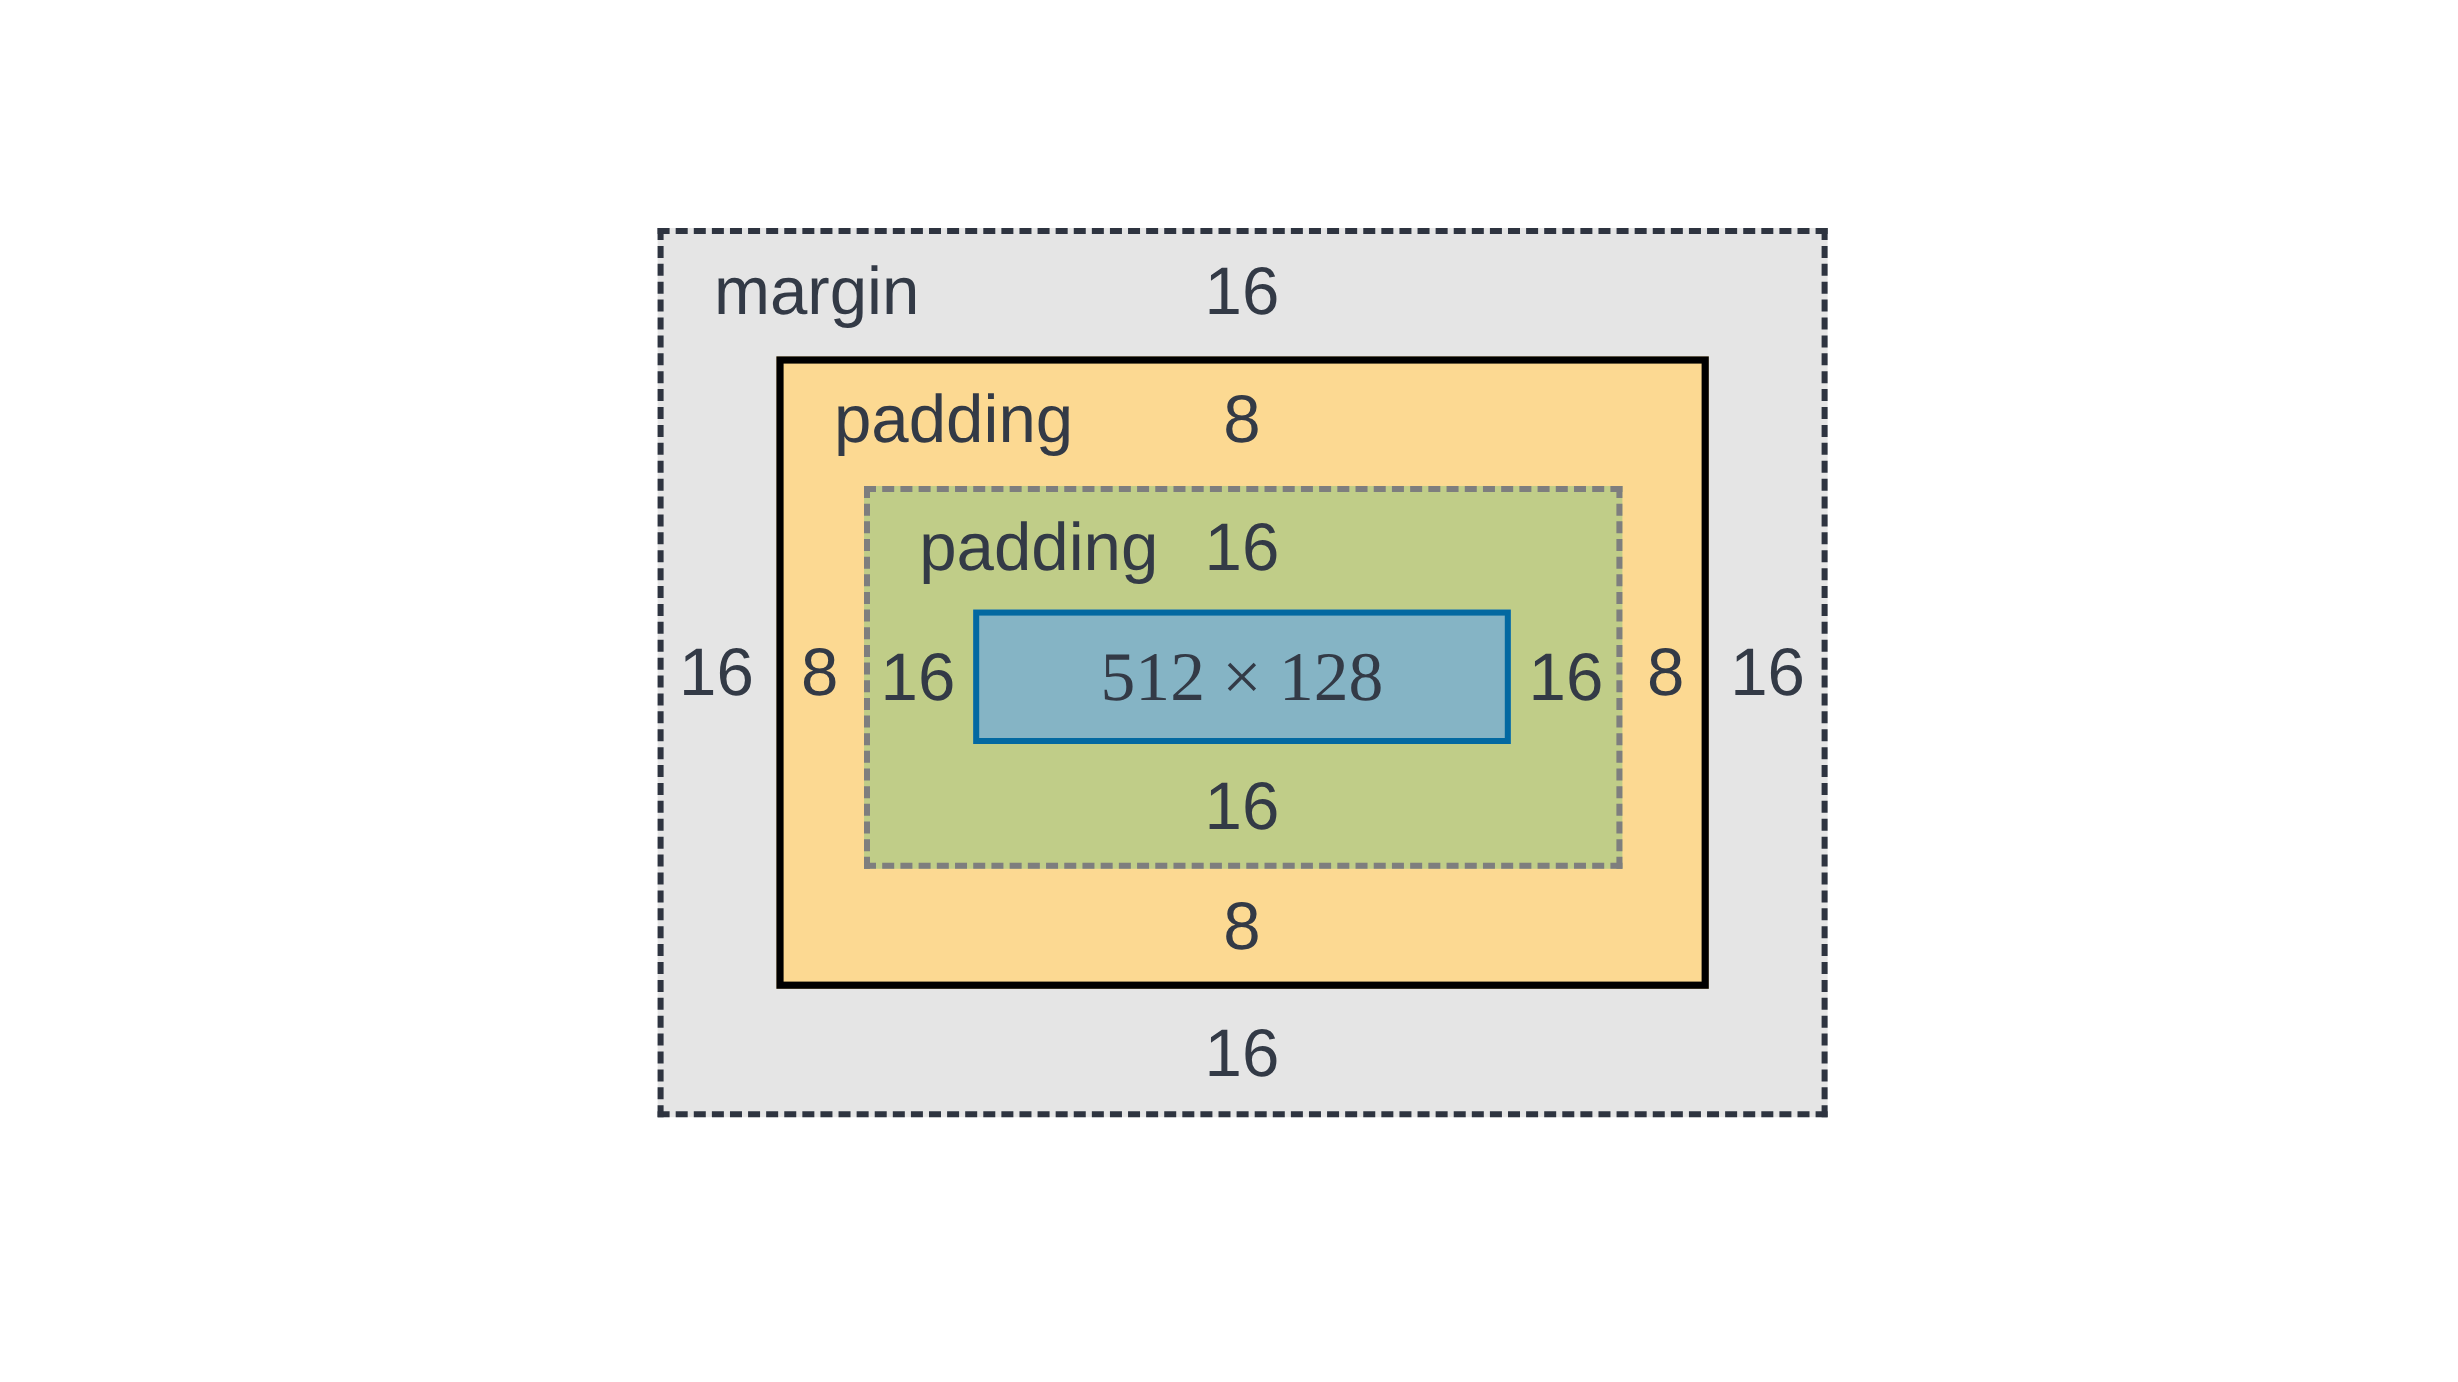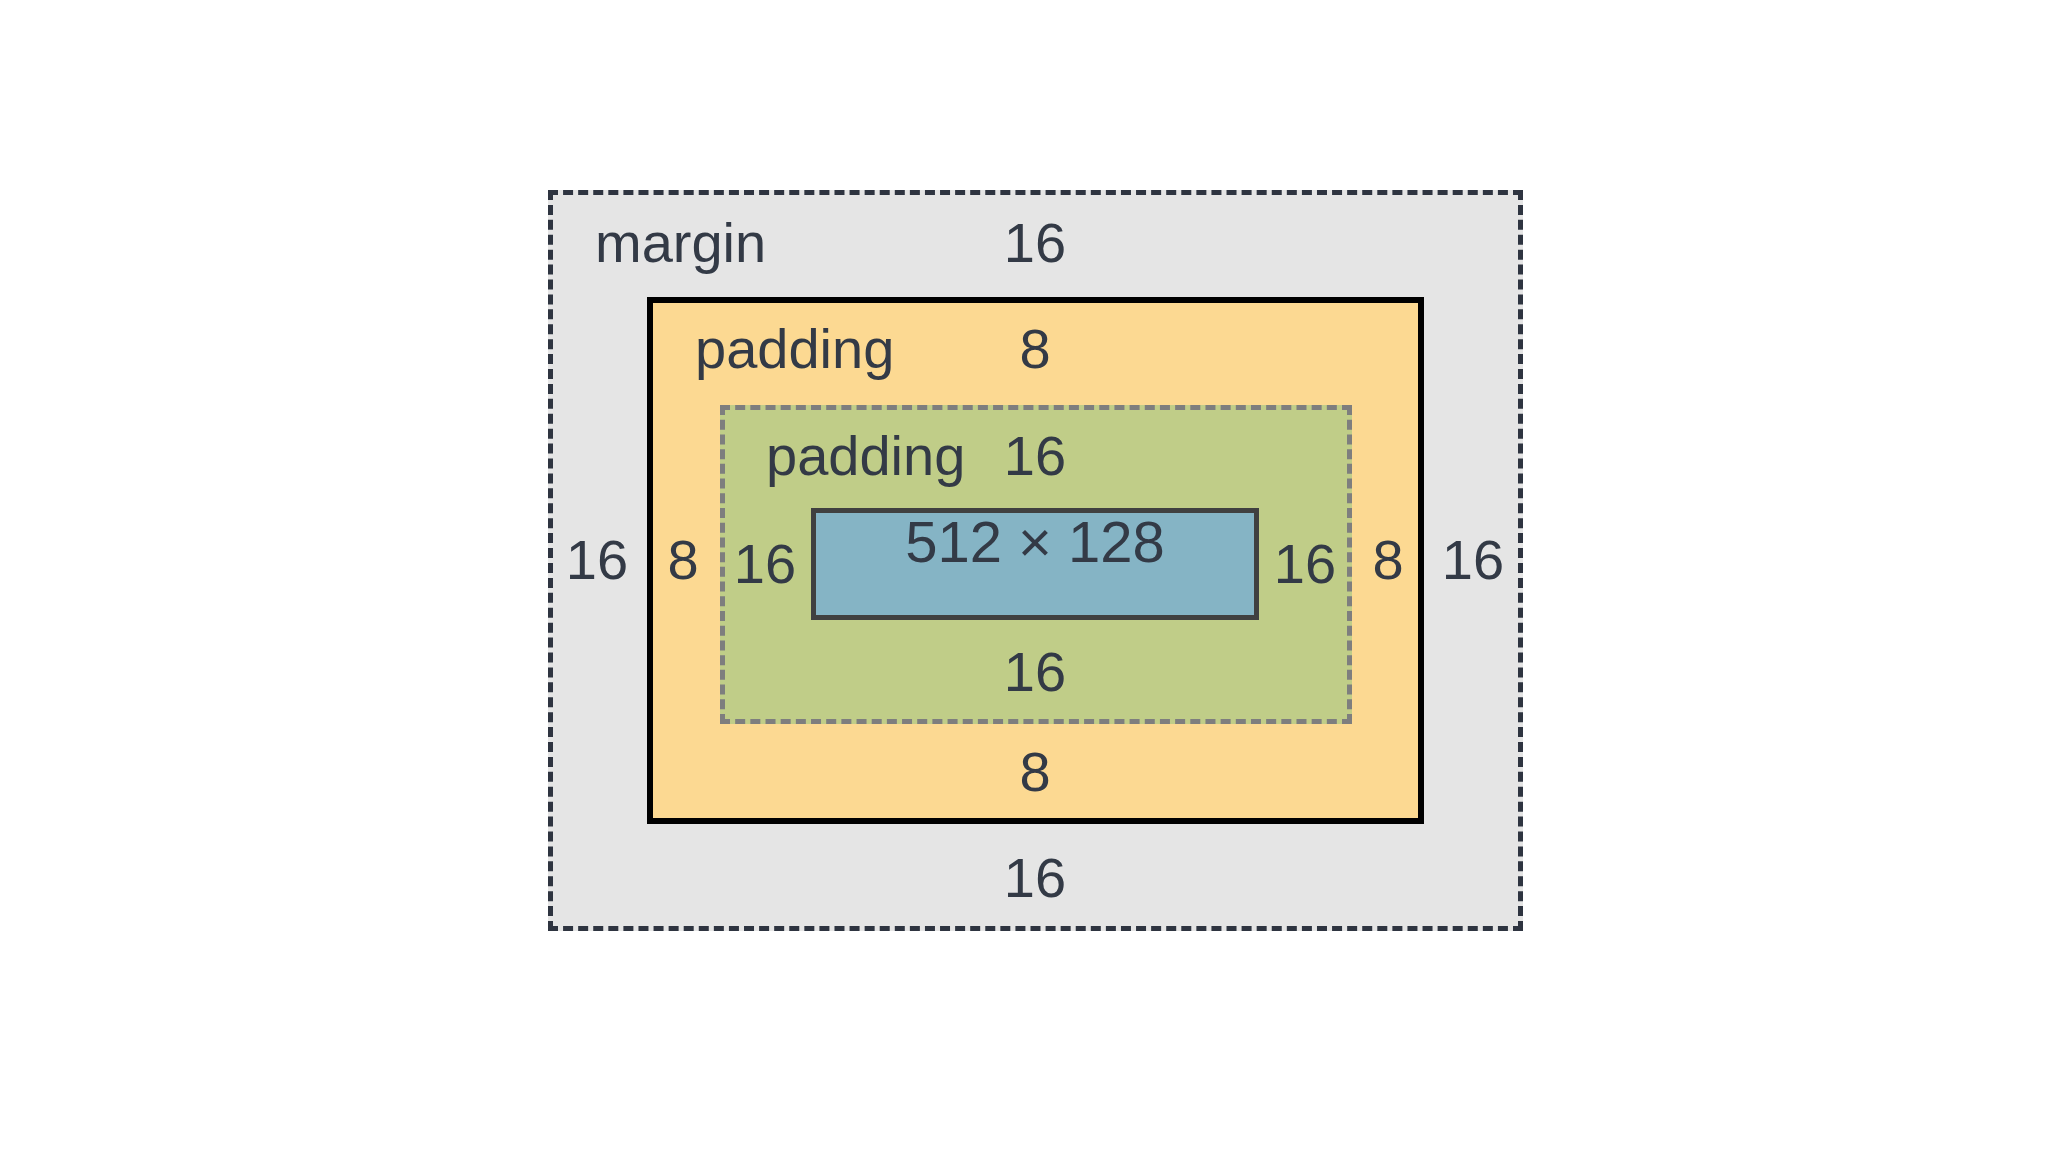--- a/index.html
+++ b/index.html
@@ -48,23 +48,25 @@
     border: 5px dashed #7e7e7e;
   }
   .content-box {
     position: absolute;
     left: 86px;
     top: 98px;
     width: 448px;
     height: 112px;
     box-sizing: border-box;
     background: #85b4c5;
-    border: 5px solid #404040;
+    border: 5px solid #0369a1;
     display: flex;
+    align-items: center;
     justify-content: center;
+    font-family: Liberation Serif, serif;
   }
   .lbl, .val {
     position: absolute;
     font-size: 56px;
     line-height: 1;
     white-space: nowrap;
   }
   .lbl { transform: translateY(-50%); }
   .val { transform: translate(-50%, -50%); text-align: right; }
   .content-size {

